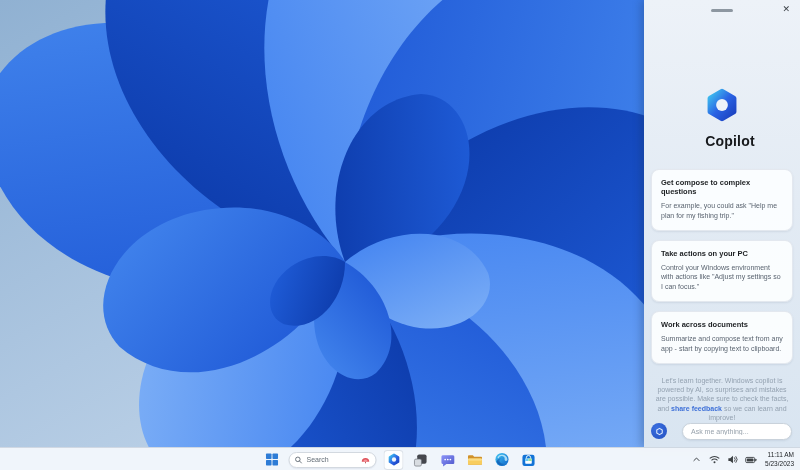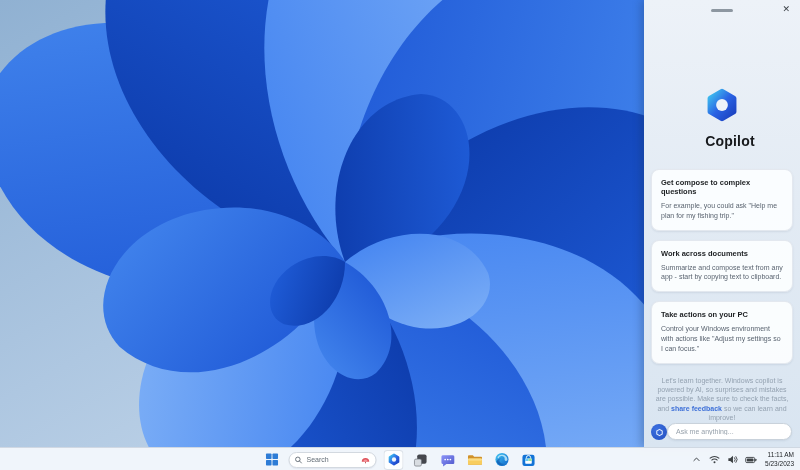--- a/index.html
+++ b/index.html
@@ -38,21 +38,21 @@
   }
   .card-title { font-size:7.5px; font-weight:700; color:#1c1f22; }
   .card-body  { margin-top:5px; font-size:7px; line-height:1.4; color:#5a6470; }
 
   .panel-footer { margin-top:3px; padding:0 11px; text-align:center;
     font-size:7px; line-height:1.35; color:#94a2b1; }
   .panel-footer .link { color:#3f71d8; font-weight:700; cursor:pointer; }
 
   .panel-spacer { flex:1 1 auto; }
 
-  .ask-row { flex:0 0 auto; display:flex; align-items:flex-end; gap:0; padding:0 8px 7px 7px; }
+  .ask-row { flex:0 0 auto; display:flex; align-items:flex-start; gap:15px; padding:0 8px 7px 7px; }
   .ask-btn { width:16px; height:16px; border-radius:50%; border:none; cursor:pointer;
     background:radial-gradient(circle at 35% 30%, #3b6fe0, #2450c0); display:flex; align-items:center; justify-content:center; flex:0 0 auto; }
   .ask-input { flex:1 1 auto; height:17px; border-radius:9px; border:1px solid #c9d2db;
     background:#fff; padding:0 8px; font-size:7px; color:#333; font-family:inherit;
     box-shadow:0 1px 2px rgba(60,80,110,.10); outline:none; }
   .ask-input::placeholder { color:#98a2ac; }
 
   
   .taskbar { position:absolute; left:0; right:0; bottom:0; height:23px;
     background:rgba(242,246,251,.97); border-top:1px solid rgba(110,130,155,.25); z-index:6; }
@@ -135,26 +135,26 @@
     </div>
 
     <h1 class="panel-title">Copilot</h1>
 
     <div class="cards">
       <div class="card">
         <div class="card-title">Get compose to complex questions</div>
         <div class="card-body">For example, you could ask "Help me plan for my fishing trip."</div>
       </div>
       <div class="card">
+        <div class="card-title">Take actions on your PC</div>
+        <div class="card-body">Control your Windows environment with actions like "Adjust my settings so I can focus."</div>
+      </div>
+      <div class="card">
         <div class="card-title">Work across documents</div>
         <div class="card-body">Summarize and compose text from any app - start by copying text to clipboard.</div>
-      </div>
-      <div class="card">
-        <div class="card-title">Take actions on your PC</div>
-        <div class="card-body">Control your Windows environment with actions like "Adjust my settings so I can focus."</div>
       </div>
     </div>
 
     <p class="panel-footer"><span>Let's learn together. Windows copilot is powered by AI, so surprises and mistakes are possible. Make sure to check the facts, and </span><span class="link">share feedback</span><span> so we can learn and improve!</span></p>
 
     <div class="panel-spacer"></div>
 
     <div class="ask-row">
       <button class="ask-btn">
         <svg width="9" height="9" viewBox="-10 -10 20 20">

